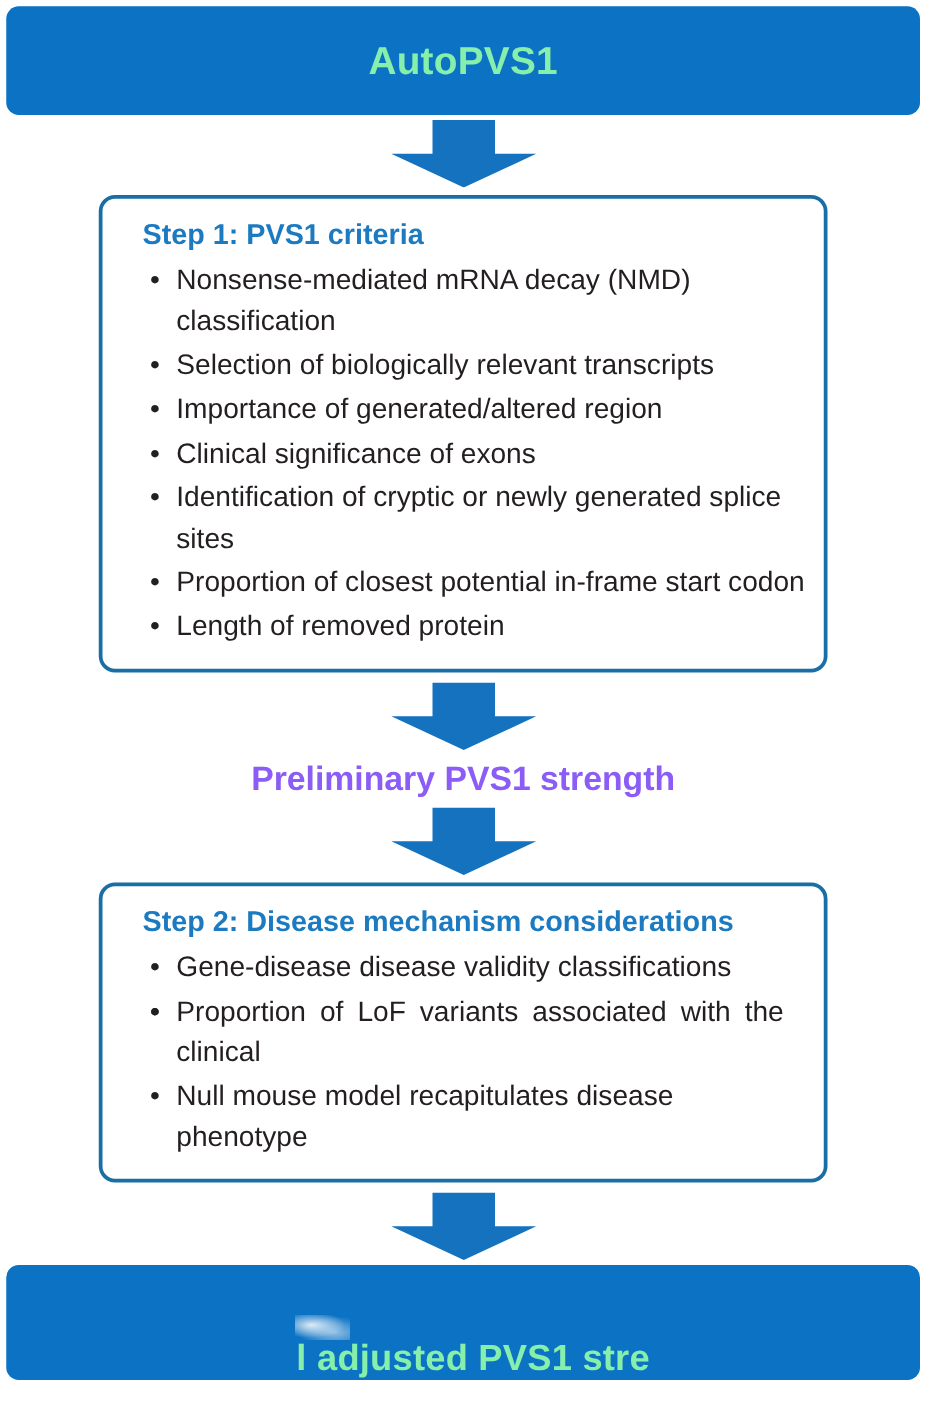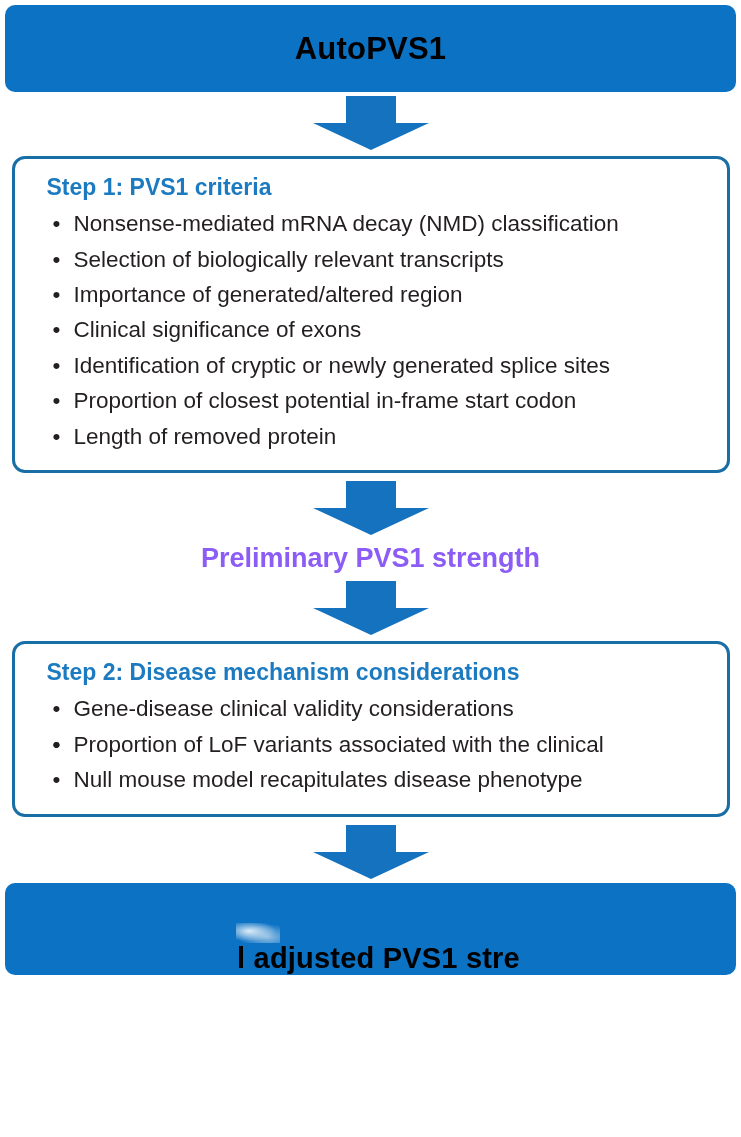--- a/index.html
+++ b/index.html
@@ -25,21 +25,21 @@
     flex-direction: column;
     align-items: center;
   }
 
   
   .banner {
     box-sizing: border-box;
     width: 731px;
     background: #0B72C4;
     border-radius: 10px;
-    color: #000000;
+    color: #86efac;
     display: flex;
     align-items: center;
     justify-content: center;
     font-weight: bold;
     letter-spacing: 0.2px;
   }
   .banner-top {
     height: 87px;
     margin-top: 5px;
     font-size: 31px;
@@ -76,21 +76,21 @@
   .arrow {
     width: 116px;
     height: 54px;
     flex: none;
   }
   .arrow svg { display: block; }
 
   
   .step-box {
     box-sizing: border-box;
-    width: 718px;
+    width: 583px;
     border: 3px solid #1A6EA6;
     border-radius: 13px;
     background: #ffffff;
     padding: 16px 14px 14px 14px;
   }
   .step-title {
     color: #1C7BC0;
     font-weight: bold;
     font-size: 23px;
     line-height: 1.1;
@@ -181,21 +181,21 @@
     <svg viewBox="0 0 116 54" width="116" height="54" aria-hidden="true">
       <polygon points="33,0 83,0 83,27 116,27 58,54 0,27 33,27" fill="#1472BE"></polygon>
     </svg>
   </div>
 
   <div class="sp-6"></div>
 
   <div class="step-box">
     <div class="step-title">Step 2: Disease mechanism considerations</div>
     <ul class="criteria">
-      <li><span class="dot">•</span><span>Gene-disease clinical validity considerations</span></li>
+      <li><span class="dot">•</span><span>Gene-disease disease validity classifications</span></li>
       <li><span class="dot">•</span></li>
       <li class="justify"><span class="dot">•</span><span>Proportion of LoF variants associated with the clinical</span></li>
       <li><span class="dot">•</span><span>Null mouse model recapitulates disease phenotype</span></li>
     </ul>
   </div>
 
   <div class="sp-8"></div>
 
   <div class="arrow">
     <svg viewBox="0 0 116 54" width="116" height="54" aria-hidden="true">

